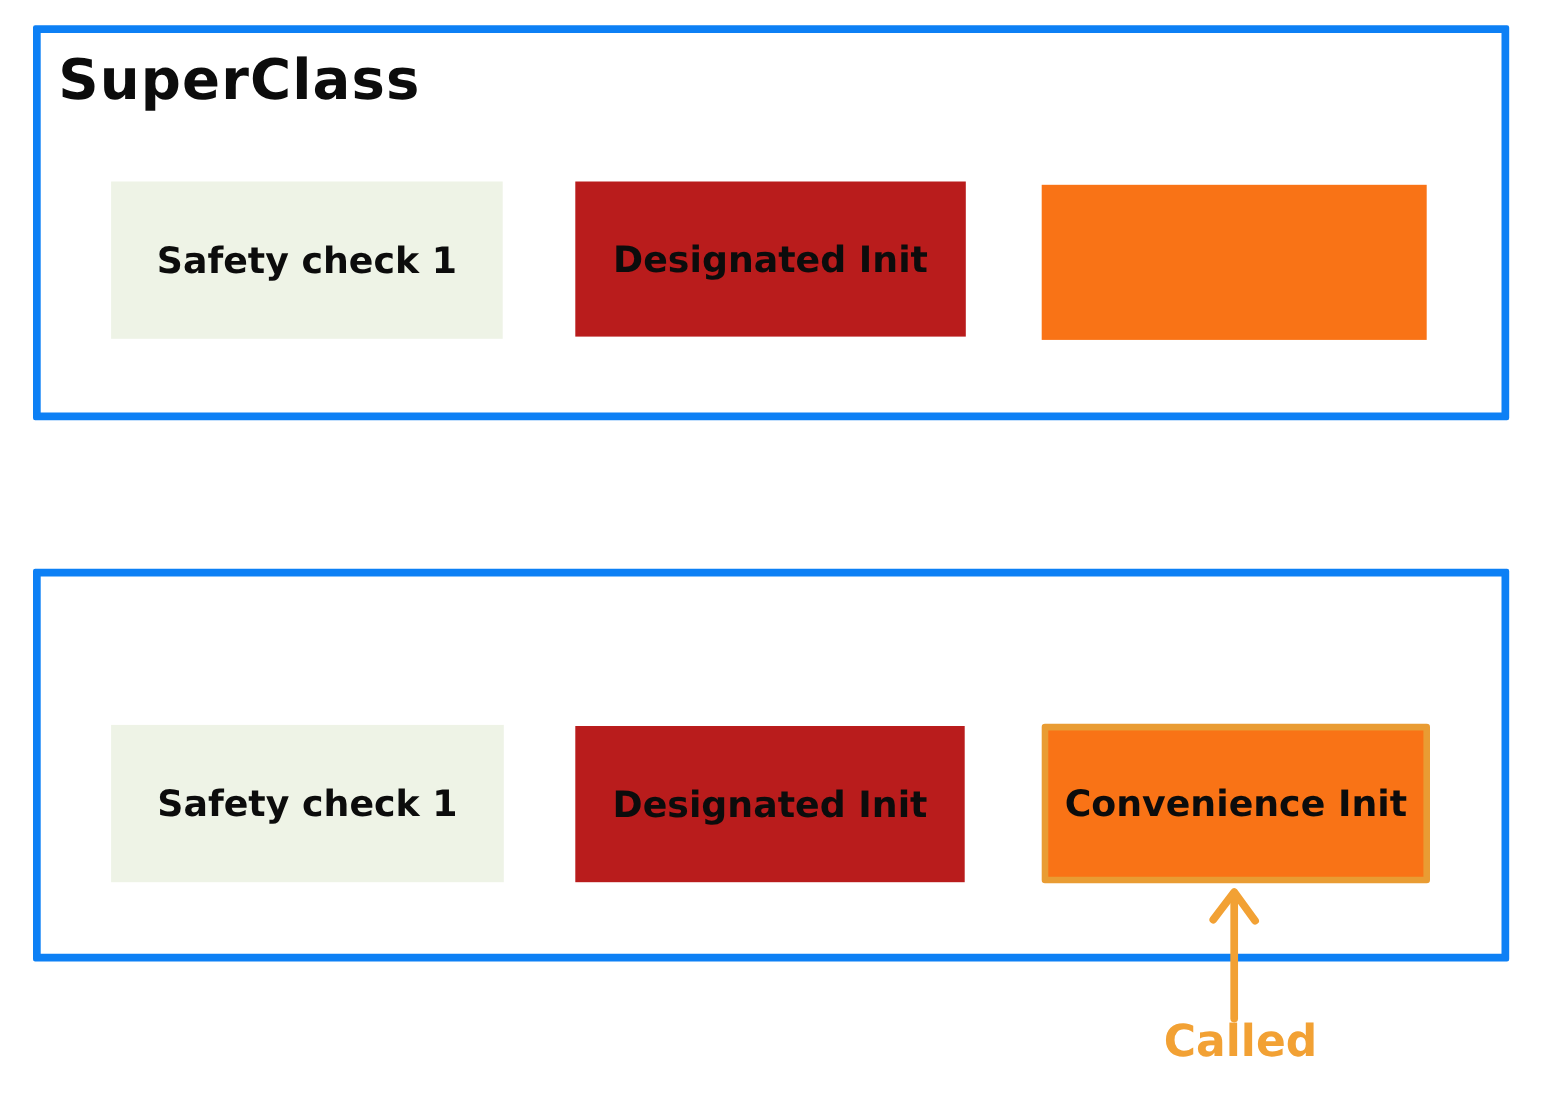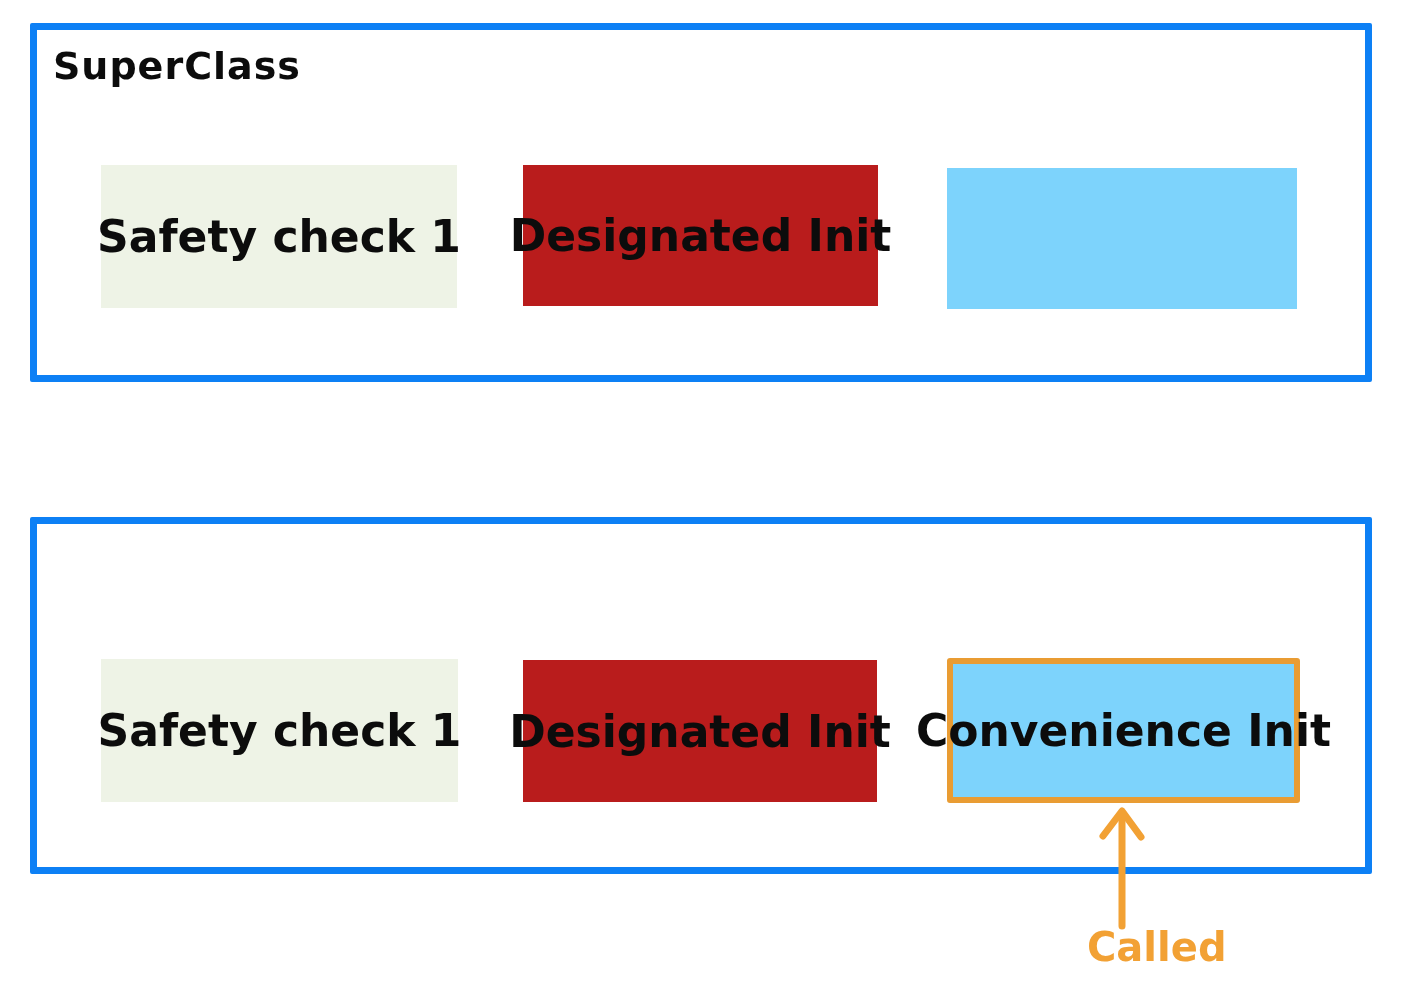--- a/index.html
+++ b/index.html
@@ -21,41 +21,41 @@
     border: 7px solid #0d80f5;
     border-radius: 2px;
     background: #ffffff;
   }
   .container-box.superclass { left: 30px; top: 23px;  width: 1342px; height: 359px; }
   .container-box.subclass   { left: 30px; top: 517px; width: 1342px; height: 357px; }
   .container-title {
     position: absolute;
     left: 16px;
     top: 14px;
-    font-size: 38px;
+    font-size: 51px;
     font-weight: bold;
     letter-spacing: 1px;
     color: #0c0c0c;
     white-space: nowrap;
     text-align: right;
   }
   .cell {
     position: absolute;
     box-sizing: border-box;
     display: flex;
     align-items: center;
     justify-content: center;
-    font-size: 44px;
+    font-size: 33px;
     font-weight: bold;
     color: #0c0c0c;
     white-space: nowrap;
   }
   .cell.green { background: #eef3e6; }
   .cell.blue  { background: #b91c1c; }
-  .cell.peach { background: #7dd3fc; }
+  .cell.peach { background: #f97316; }
   .cell.highlighted { border: 6px solid #e99c33; border-radius: 3px; }
 
   
   .superclass .cell.c0 { left: 64px;  top: 135px; width: 356px; height: 143px; }
   .superclass .cell.c1 { left: 486px; top: 135px; width: 355px; height: 141px; }
   .superclass .cell.c2 { left: 910px; top: 138px; width: 350px; height: 141px; }
 
   
   .subclass .cell.c0 { left: 64px;  top: 135px; width: 357px; height: 143px; }
   .subclass .cell.c1 { left: 486px; top: 136px; width: 354px; height: 142px; }
@@ -63,21 +63,21 @@
 
   .called-arrow {
     position: absolute;
     left: 1094px;
     top: 804px;
     width: 58px;
     height: 128px;
   }
   .called-label {
     position: absolute;
-    left: 1087px;
+    left: 1058px;
     top: 924px;
     font-size: 40px;
     font-weight: bold;
     color: #f2a134;
     white-space: nowrap;
   }
 </style>
 </head>
 <body>
 

